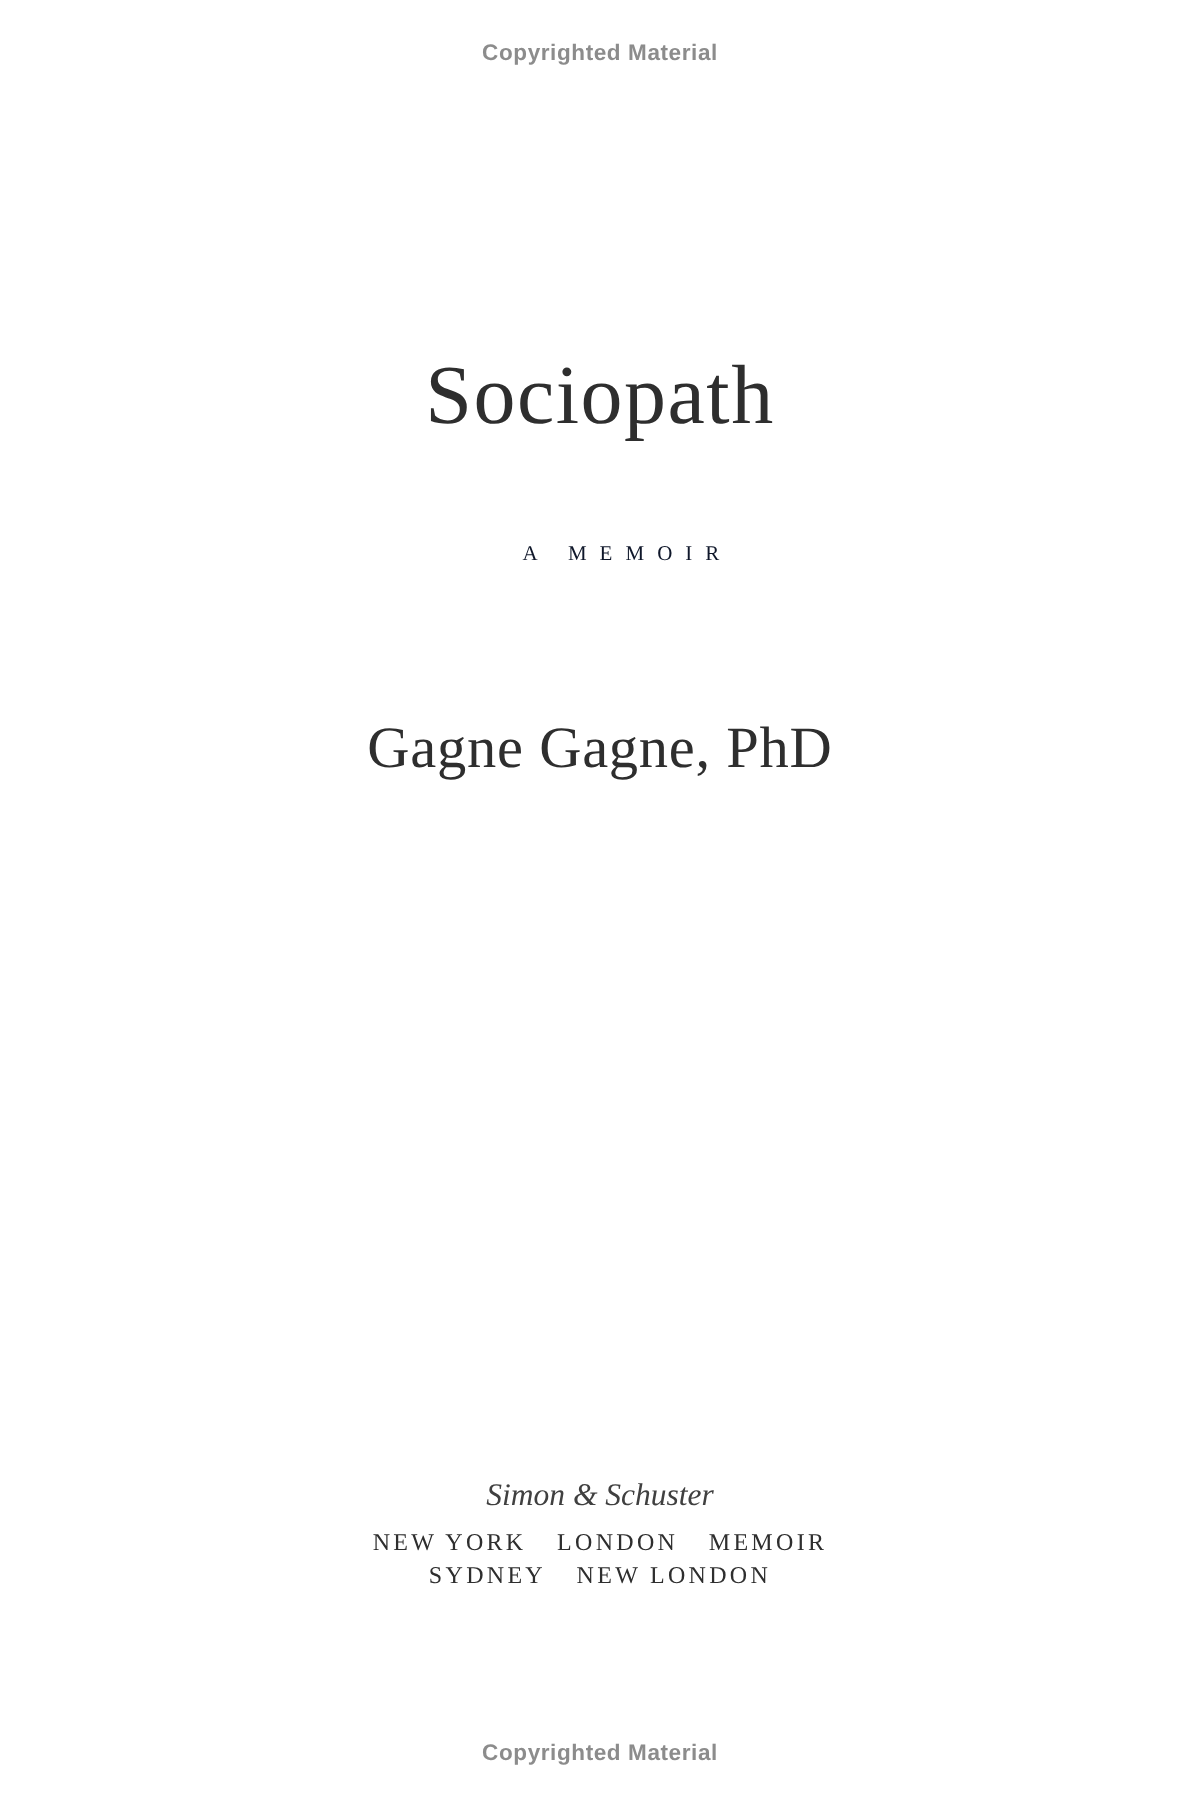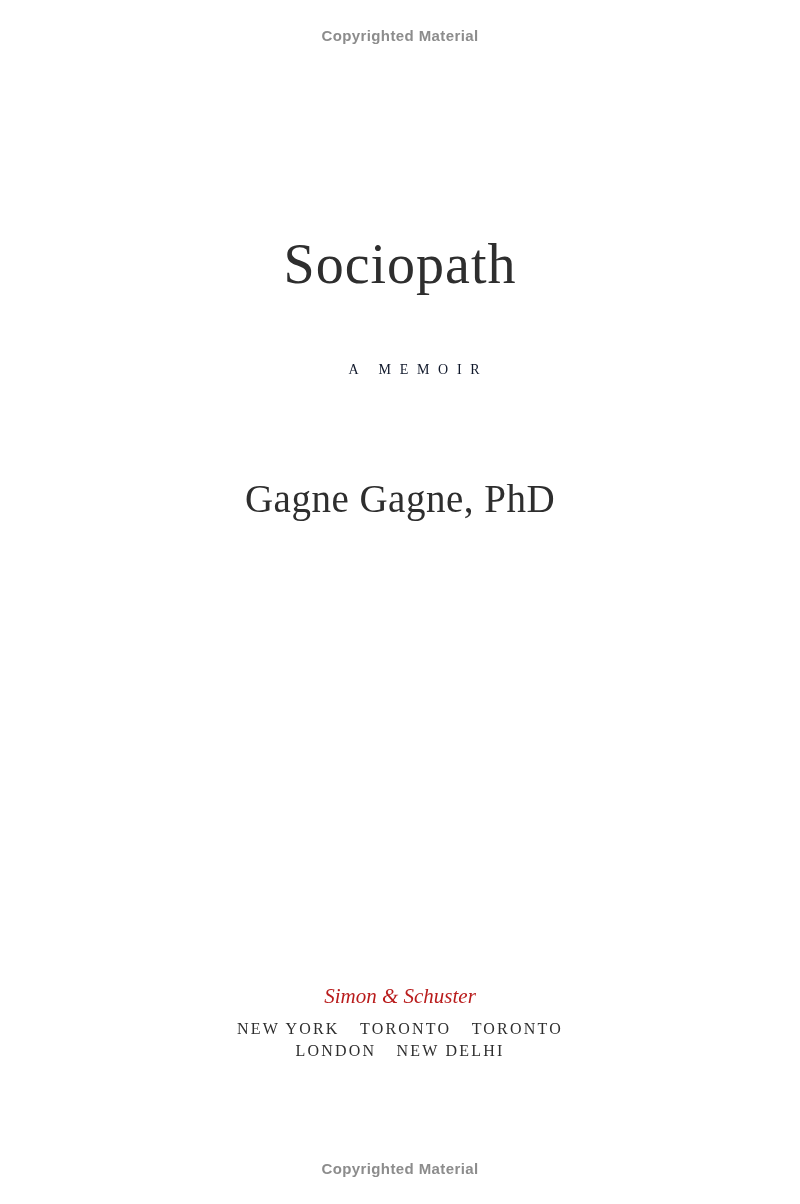--- a/index.html
+++ b/index.html
@@ -48,21 +48,21 @@
   .book-author {
     top: 476px;
     font-size: 39px;
     color: #2e2e2e;
     letter-spacing: 0.5px;
   }
   .publisher-name {
     top: 984px;
     font-size: 21px;
     font-style: italic;
-    color: #b91c1c;
+    color: #404040;
   }
   .publisher-cities {
     font-size: 16px;
     color: #2e2e2e;
     letter-spacing: 2.2px;
   }
   .cities-line1 { top: 1020px; }
   .cities-line2 { top: 1042px; }
 </style>
 </head>
@@ -73,19 +73,19 @@
   <div class="centered copyright-banner copyright-top">Copyrighted Material</div>
 
   <div class="centered book-title">Sociopath</div>
 
   <div class="centered book-subtitle">A MEMOIR</div>
 
   <div class="centered book-author">Gagne Gagne, PhD</div>
 
   <div class="centered publisher-name">Simon &amp; Schuster</div>
 
-  <div class="centered publisher-cities cities-line1">NEW YORK  TORONTO  TORONTO</div>
+  <div class="centered publisher-cities cities-line1">NEW YORK  LONDON  MEMOIR</div>
 
-  <div class="centered publisher-cities cities-line2">LONDON  NEW DELHI</div>
+  <div class="centered publisher-cities cities-line2">SYDNEY  NEW LONDON</div>
 
   <div class="centered copyright-banner copyright-bottom">Copyrighted Material</div>
 
 </div>
 
 </body></html>

